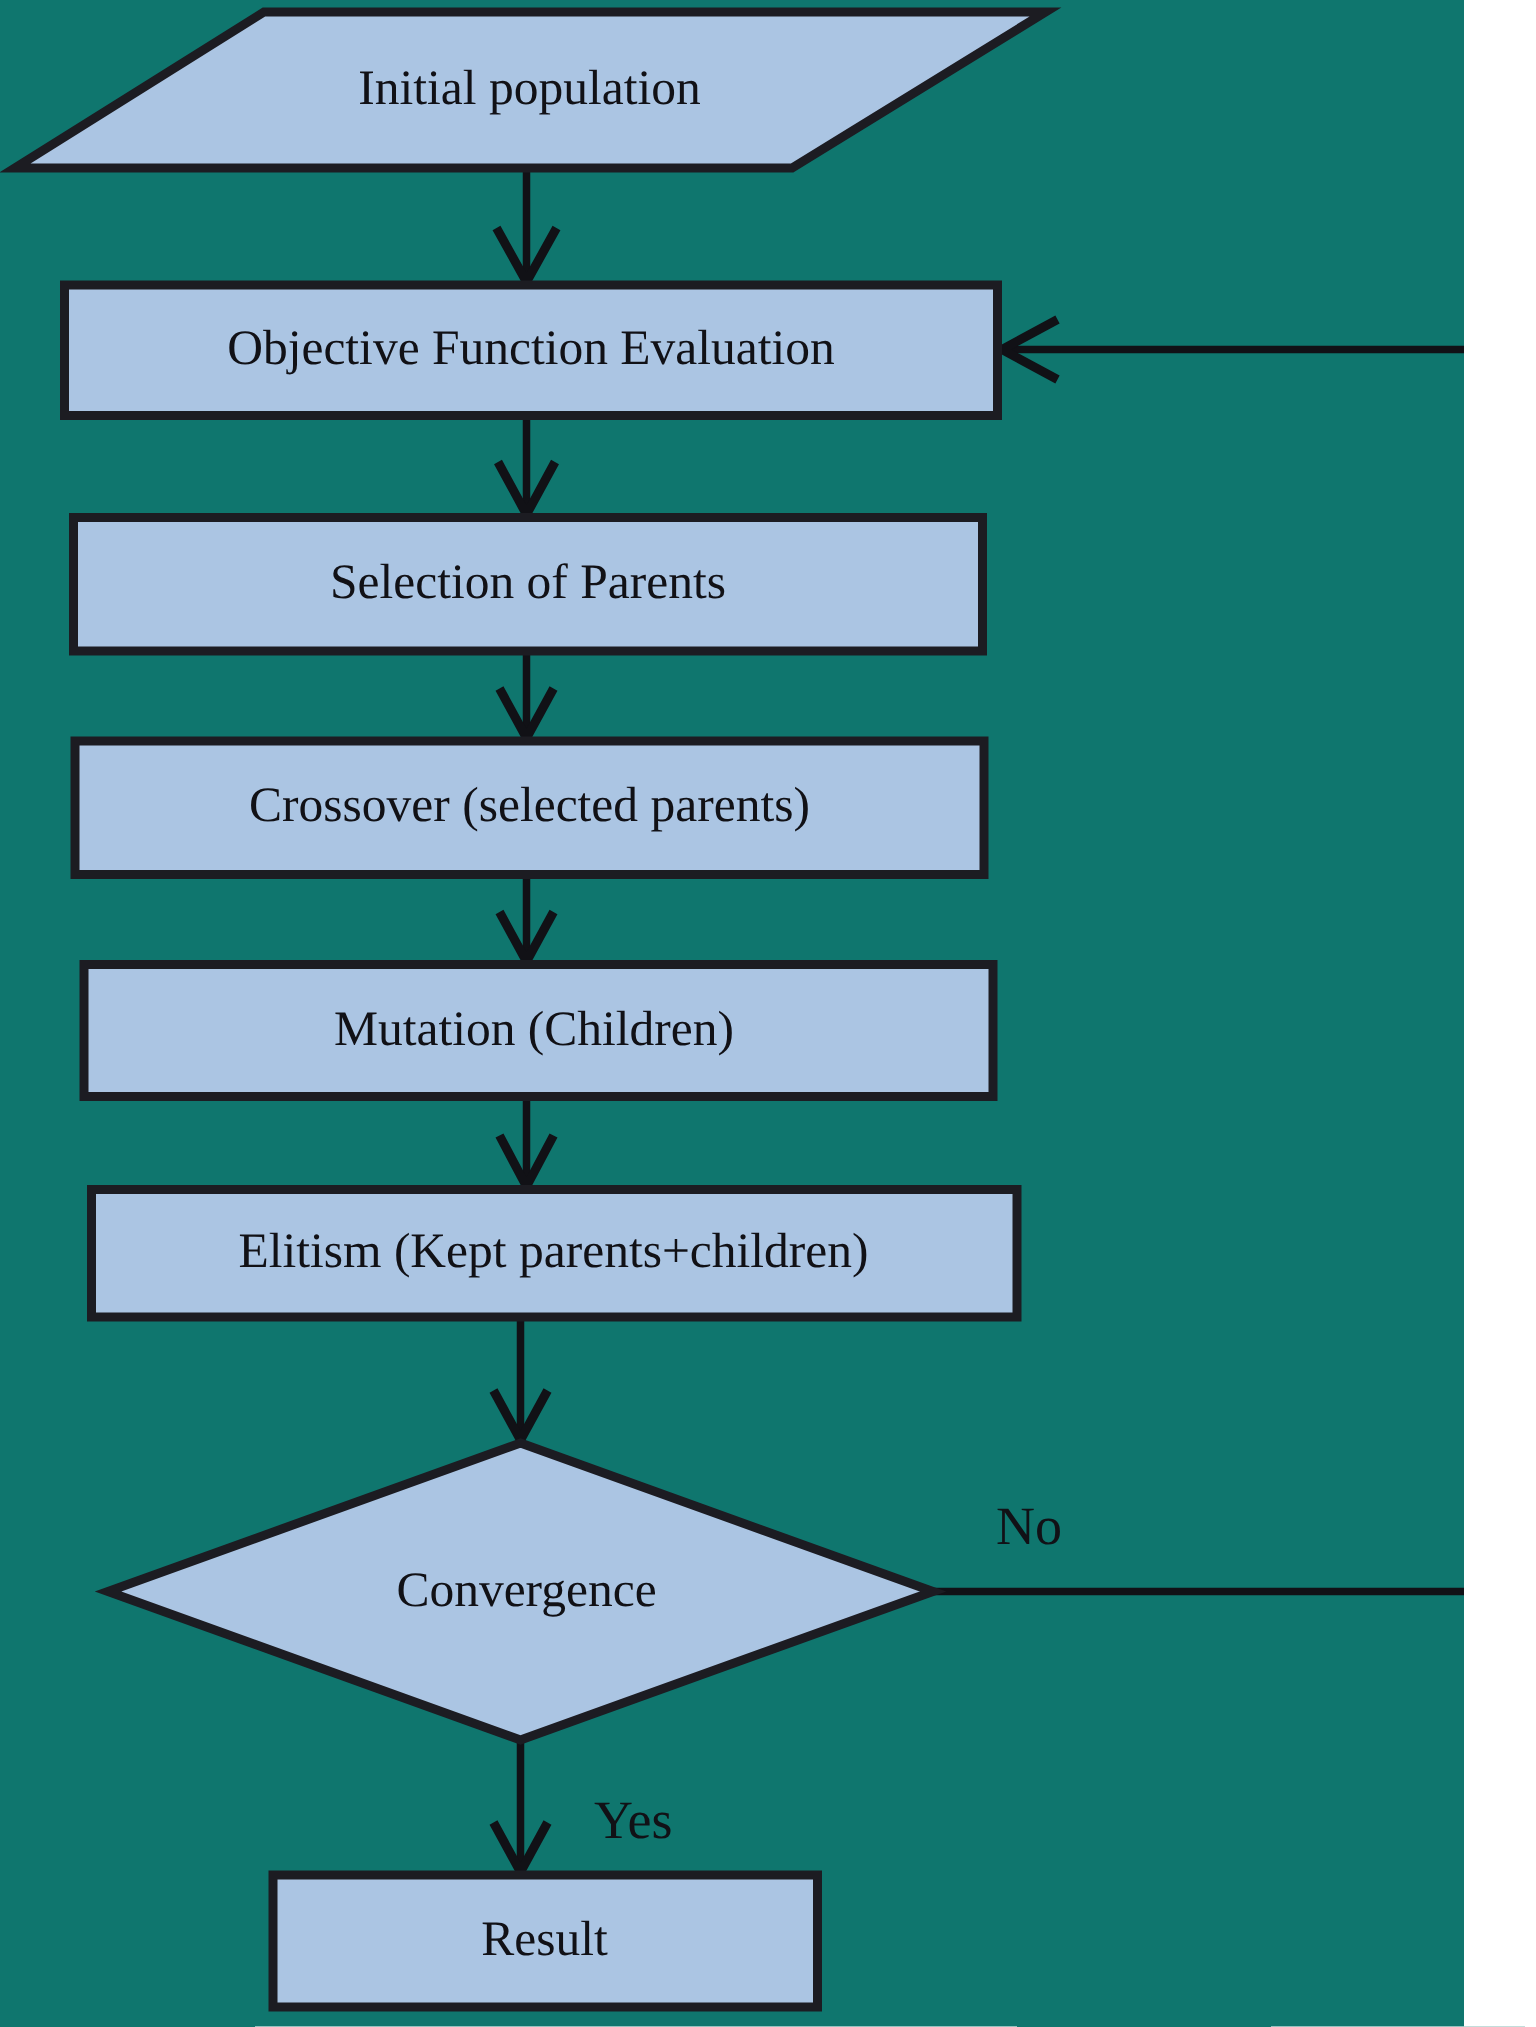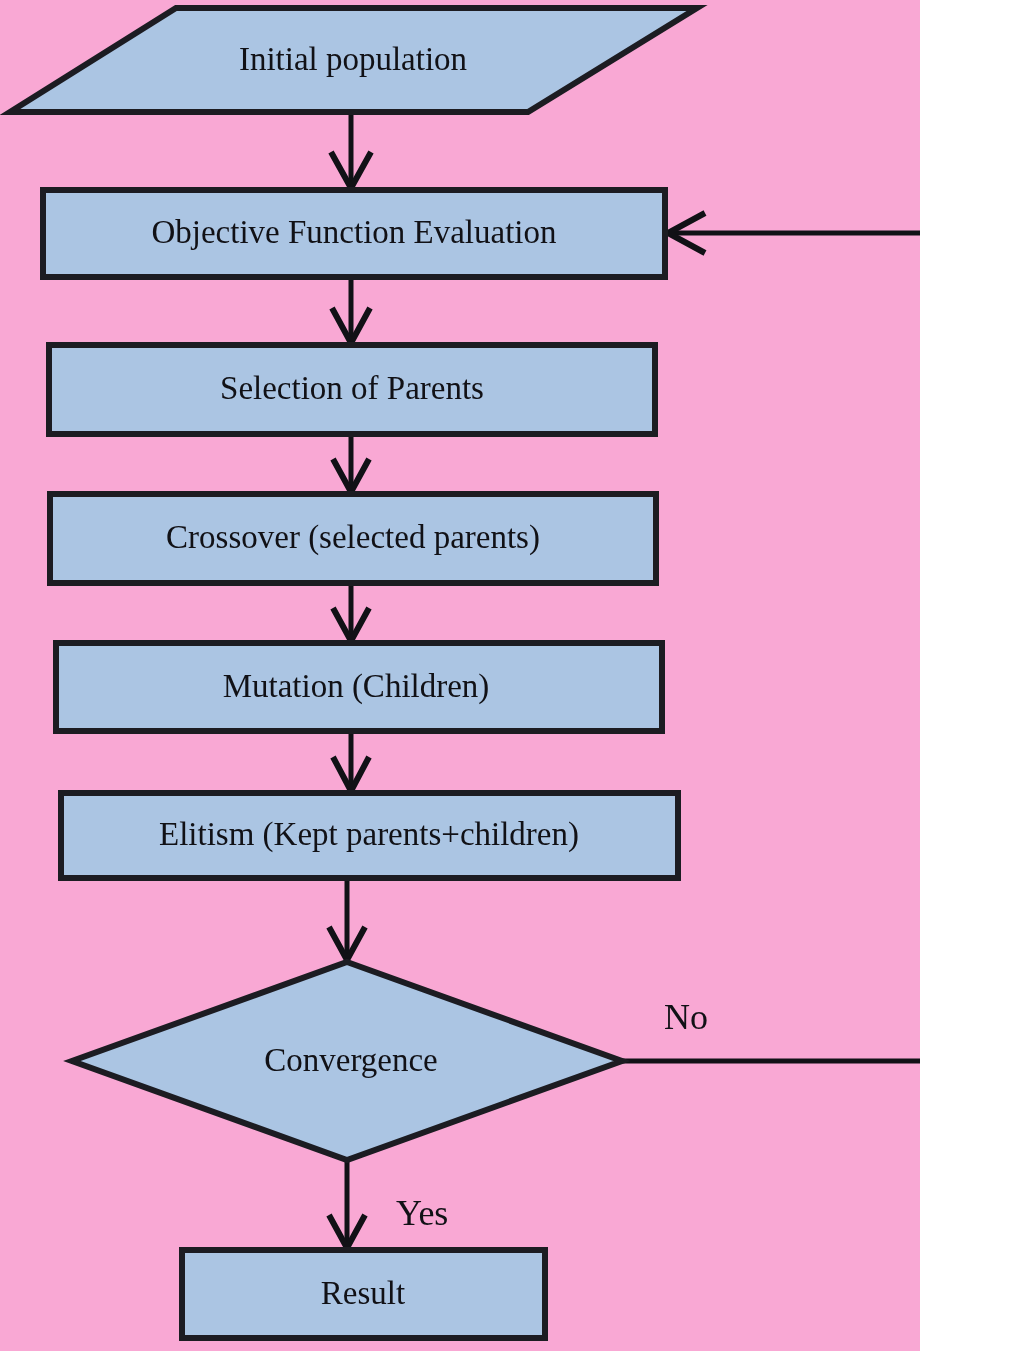--- a/index.html
+++ b/index.html
@@ -5,25 +5,24 @@
   html, body {
     margin: 0;
     padding: 0;
     background: #ffffff;
   }
   body {
     font-family: "Liberation Serif", "DejaVu Serif", serif;
   }
   #canvas {
     position: relative;
-    width: 888px;
+    width: 976px;
     height: 1351px;
-    background: #f9a8d4;
+    background: #0f766e;
     overflow: hidden;
-    padding-left: 32px;
   }
   #flow-svg {
     position: absolute;
     left: 0;
     top: 0;
     width: 1024px;
     height: 1351px;
   }
   .node-shape {
     fill: #abc5e3;

